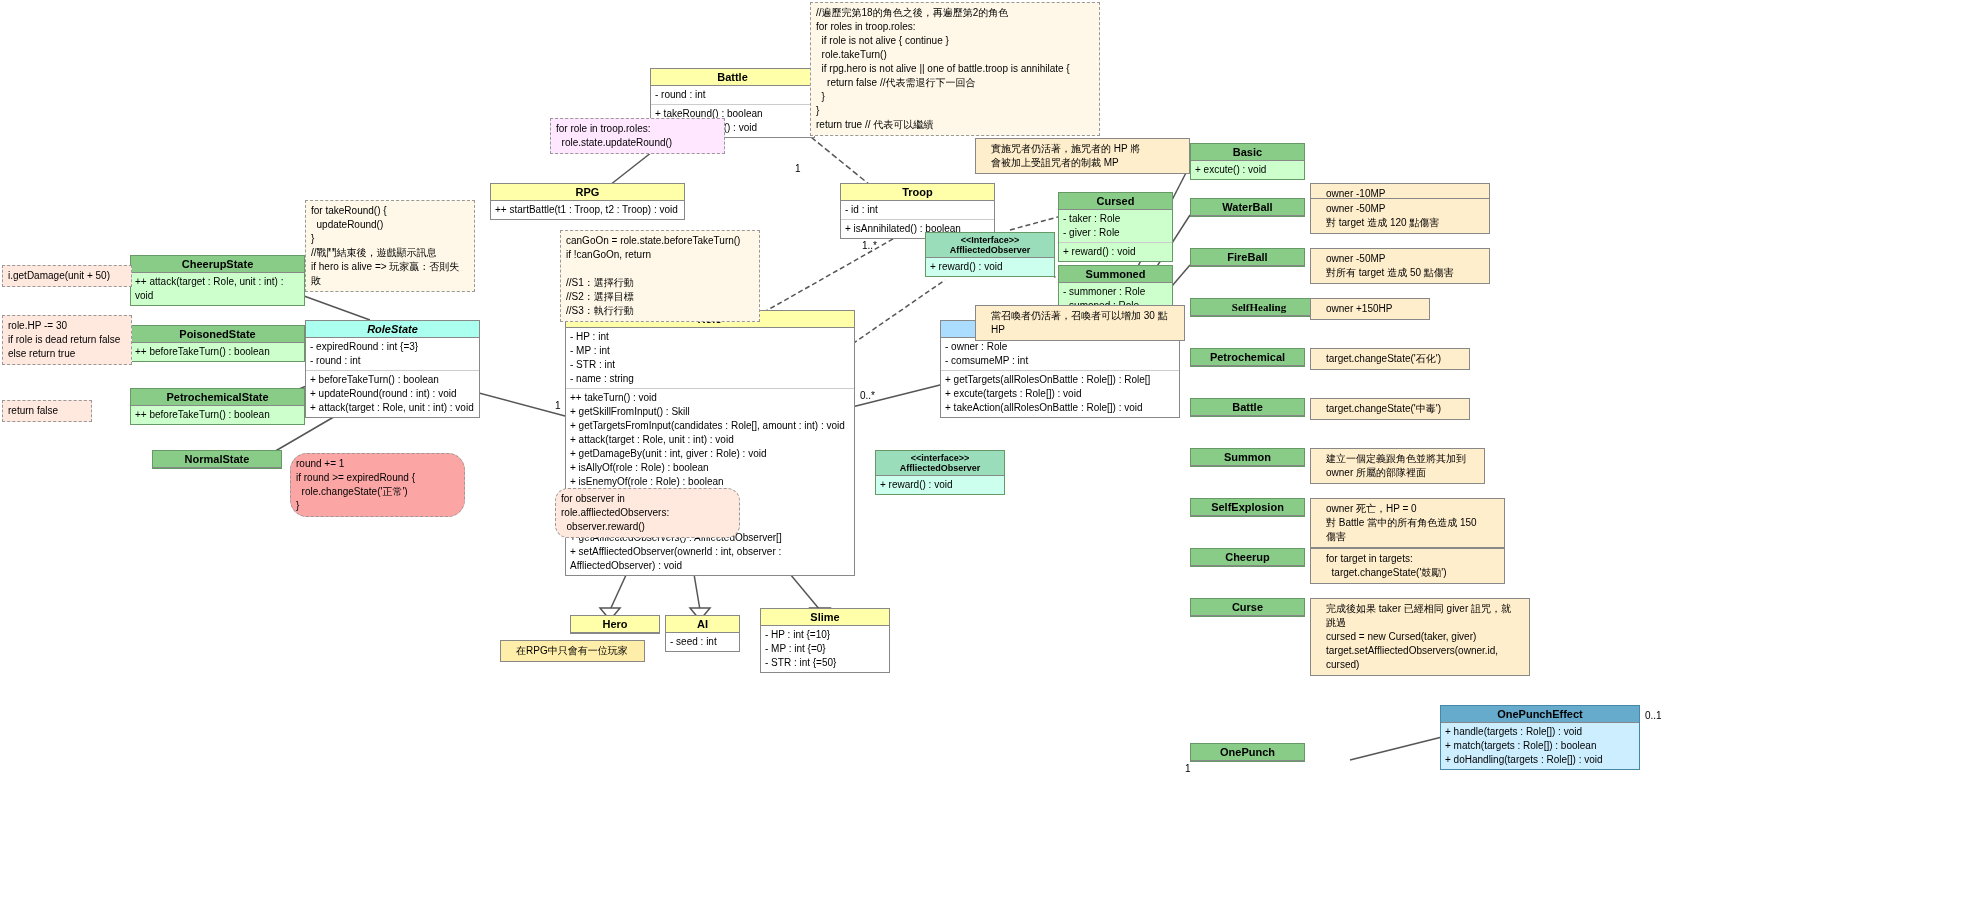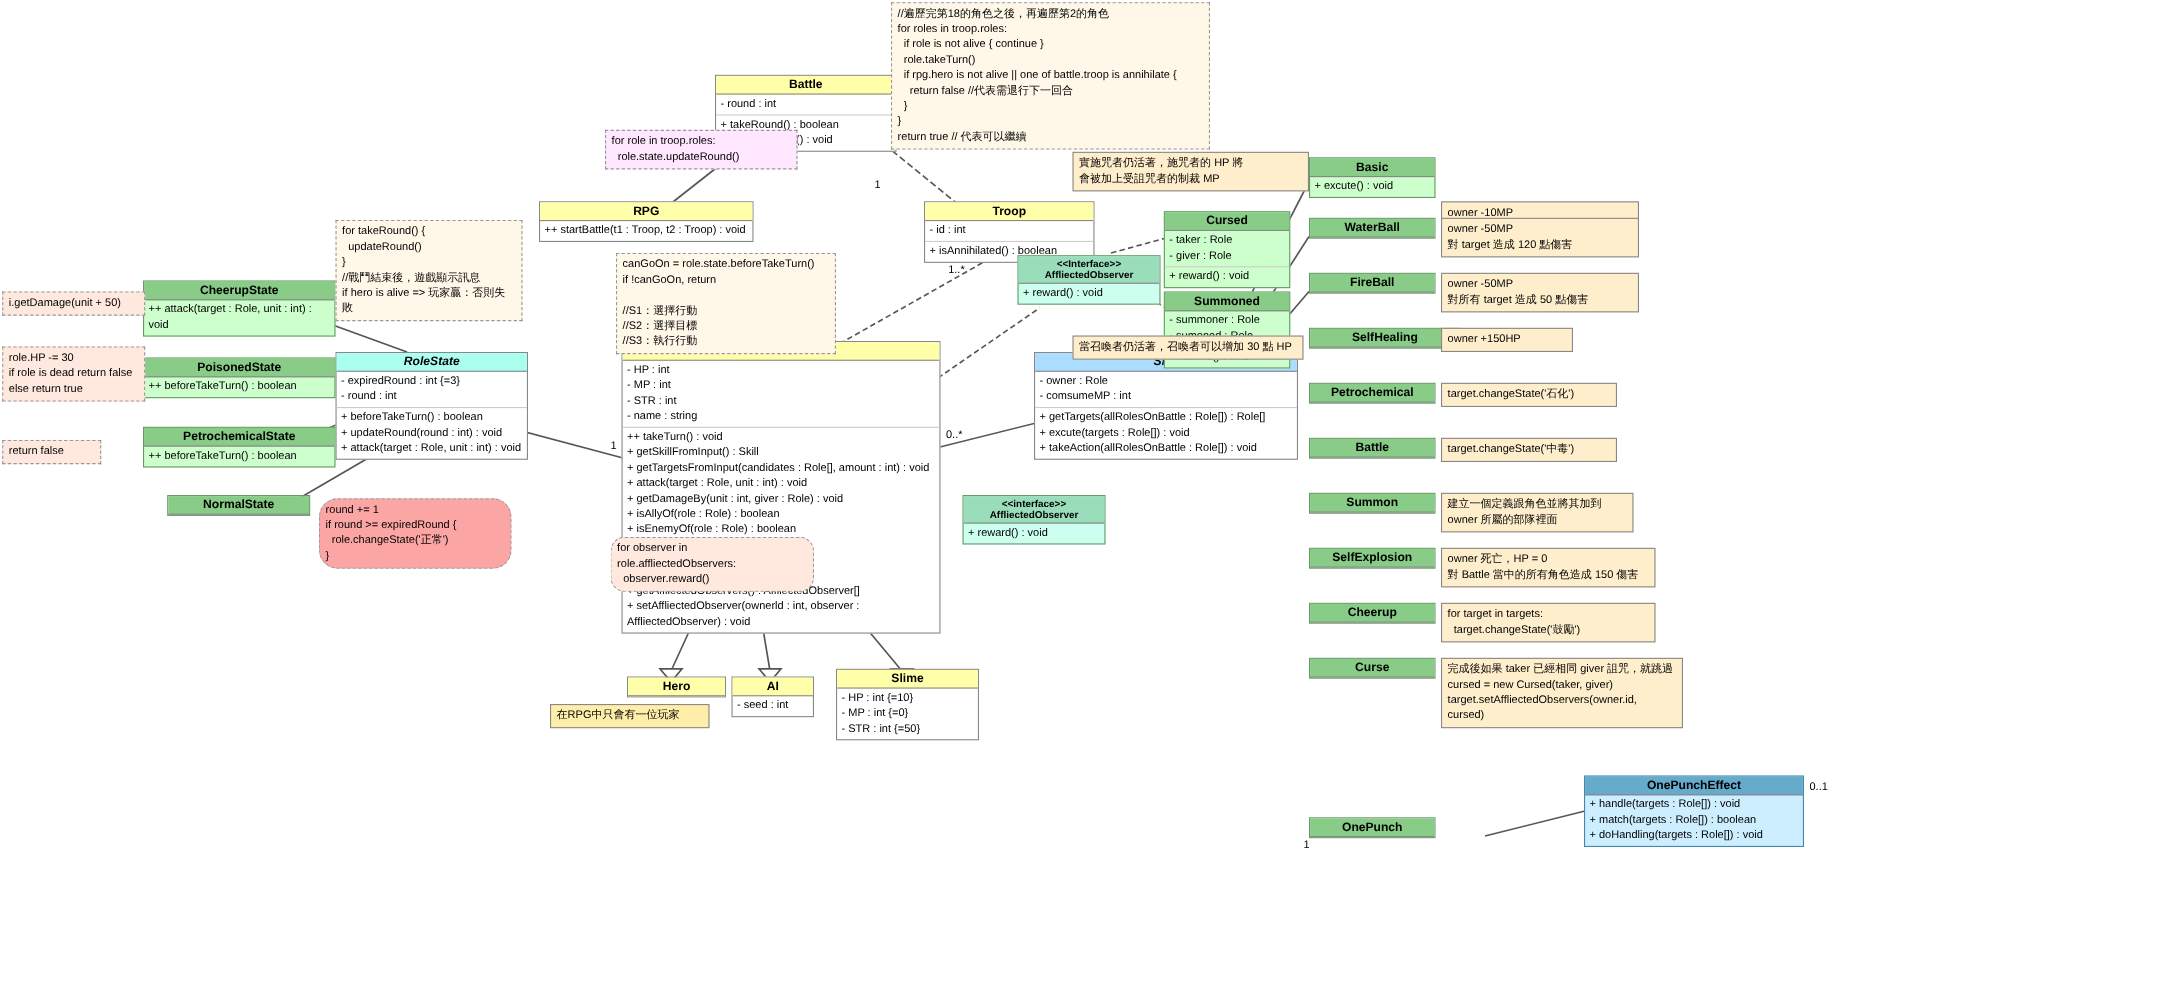--- a/index.html
+++ b/index.html
@@ -40,21 +40,21 @@
     }
     
     .yellow-title .box-title { background: #ffffaa; }
     .pink-bg { background: #ffdddd; border-color: #cc8888; }
     .blue-title .box-title { background: #aaddff; }
     .cyan-title .box-title { background: #aaffee; }
     .note-box {
       position: absolute;
       border: 1px solid #888;
       background: #ffffee;
-      padding: 3px 5px;
+      padding: 3px 15px;
       font-size: 10px;
       line-height: 1.4;
     }
     .code-note {
       position: absolute;
       border: 1px dashed #999;
       background: #fff8e8;
       padding: 3px 5px;
       font-size: 10px;
       line-height: 1.4;
@@ -268,21 +268,21 @@
 </div>
 
 <div class="uml-box" style="left:1190px; top:198px; width:115px; background:#ccffcc; border-color:#669966;">
   <div class="box-title" style="background:#88cc88;">WaterBall</div>
 </div>
 
 <div class="uml-box" style="left:1190px; top:248px; width:115px; background:#ccffcc; border-color:#669966;">
   <div class="box-title" style="background:#88cc88;">FireBall</div>
 </div>
 
-<div class="uml-box" style="left:1190px; top:298px; width:138px; background:#ec4899; border-color:#669966;">
+<div class="uml-box" style="left:1190px; top:298px; width:138px; background:#ec4899; border-color:#669966;font-family:Liberation Serif, serif;">
   <div class="box-title" style="background:#88cc88;">SelfHealing</div>
 </div>
 
 <div class="uml-box" style="left:1190px; top:348px; width:115px; background:#ccffcc; border-color:#669966;">
   <div class="box-title" style="background:#88cc88;">Petrochemical</div>
 </div>
 
 <div class="uml-box" style="left:1190px; top:398px; width:115px; background:#ccffcc; border-color:#669966;">
   <div class="box-title" style="background:#88cc88;">Battle</div>
 </div>

